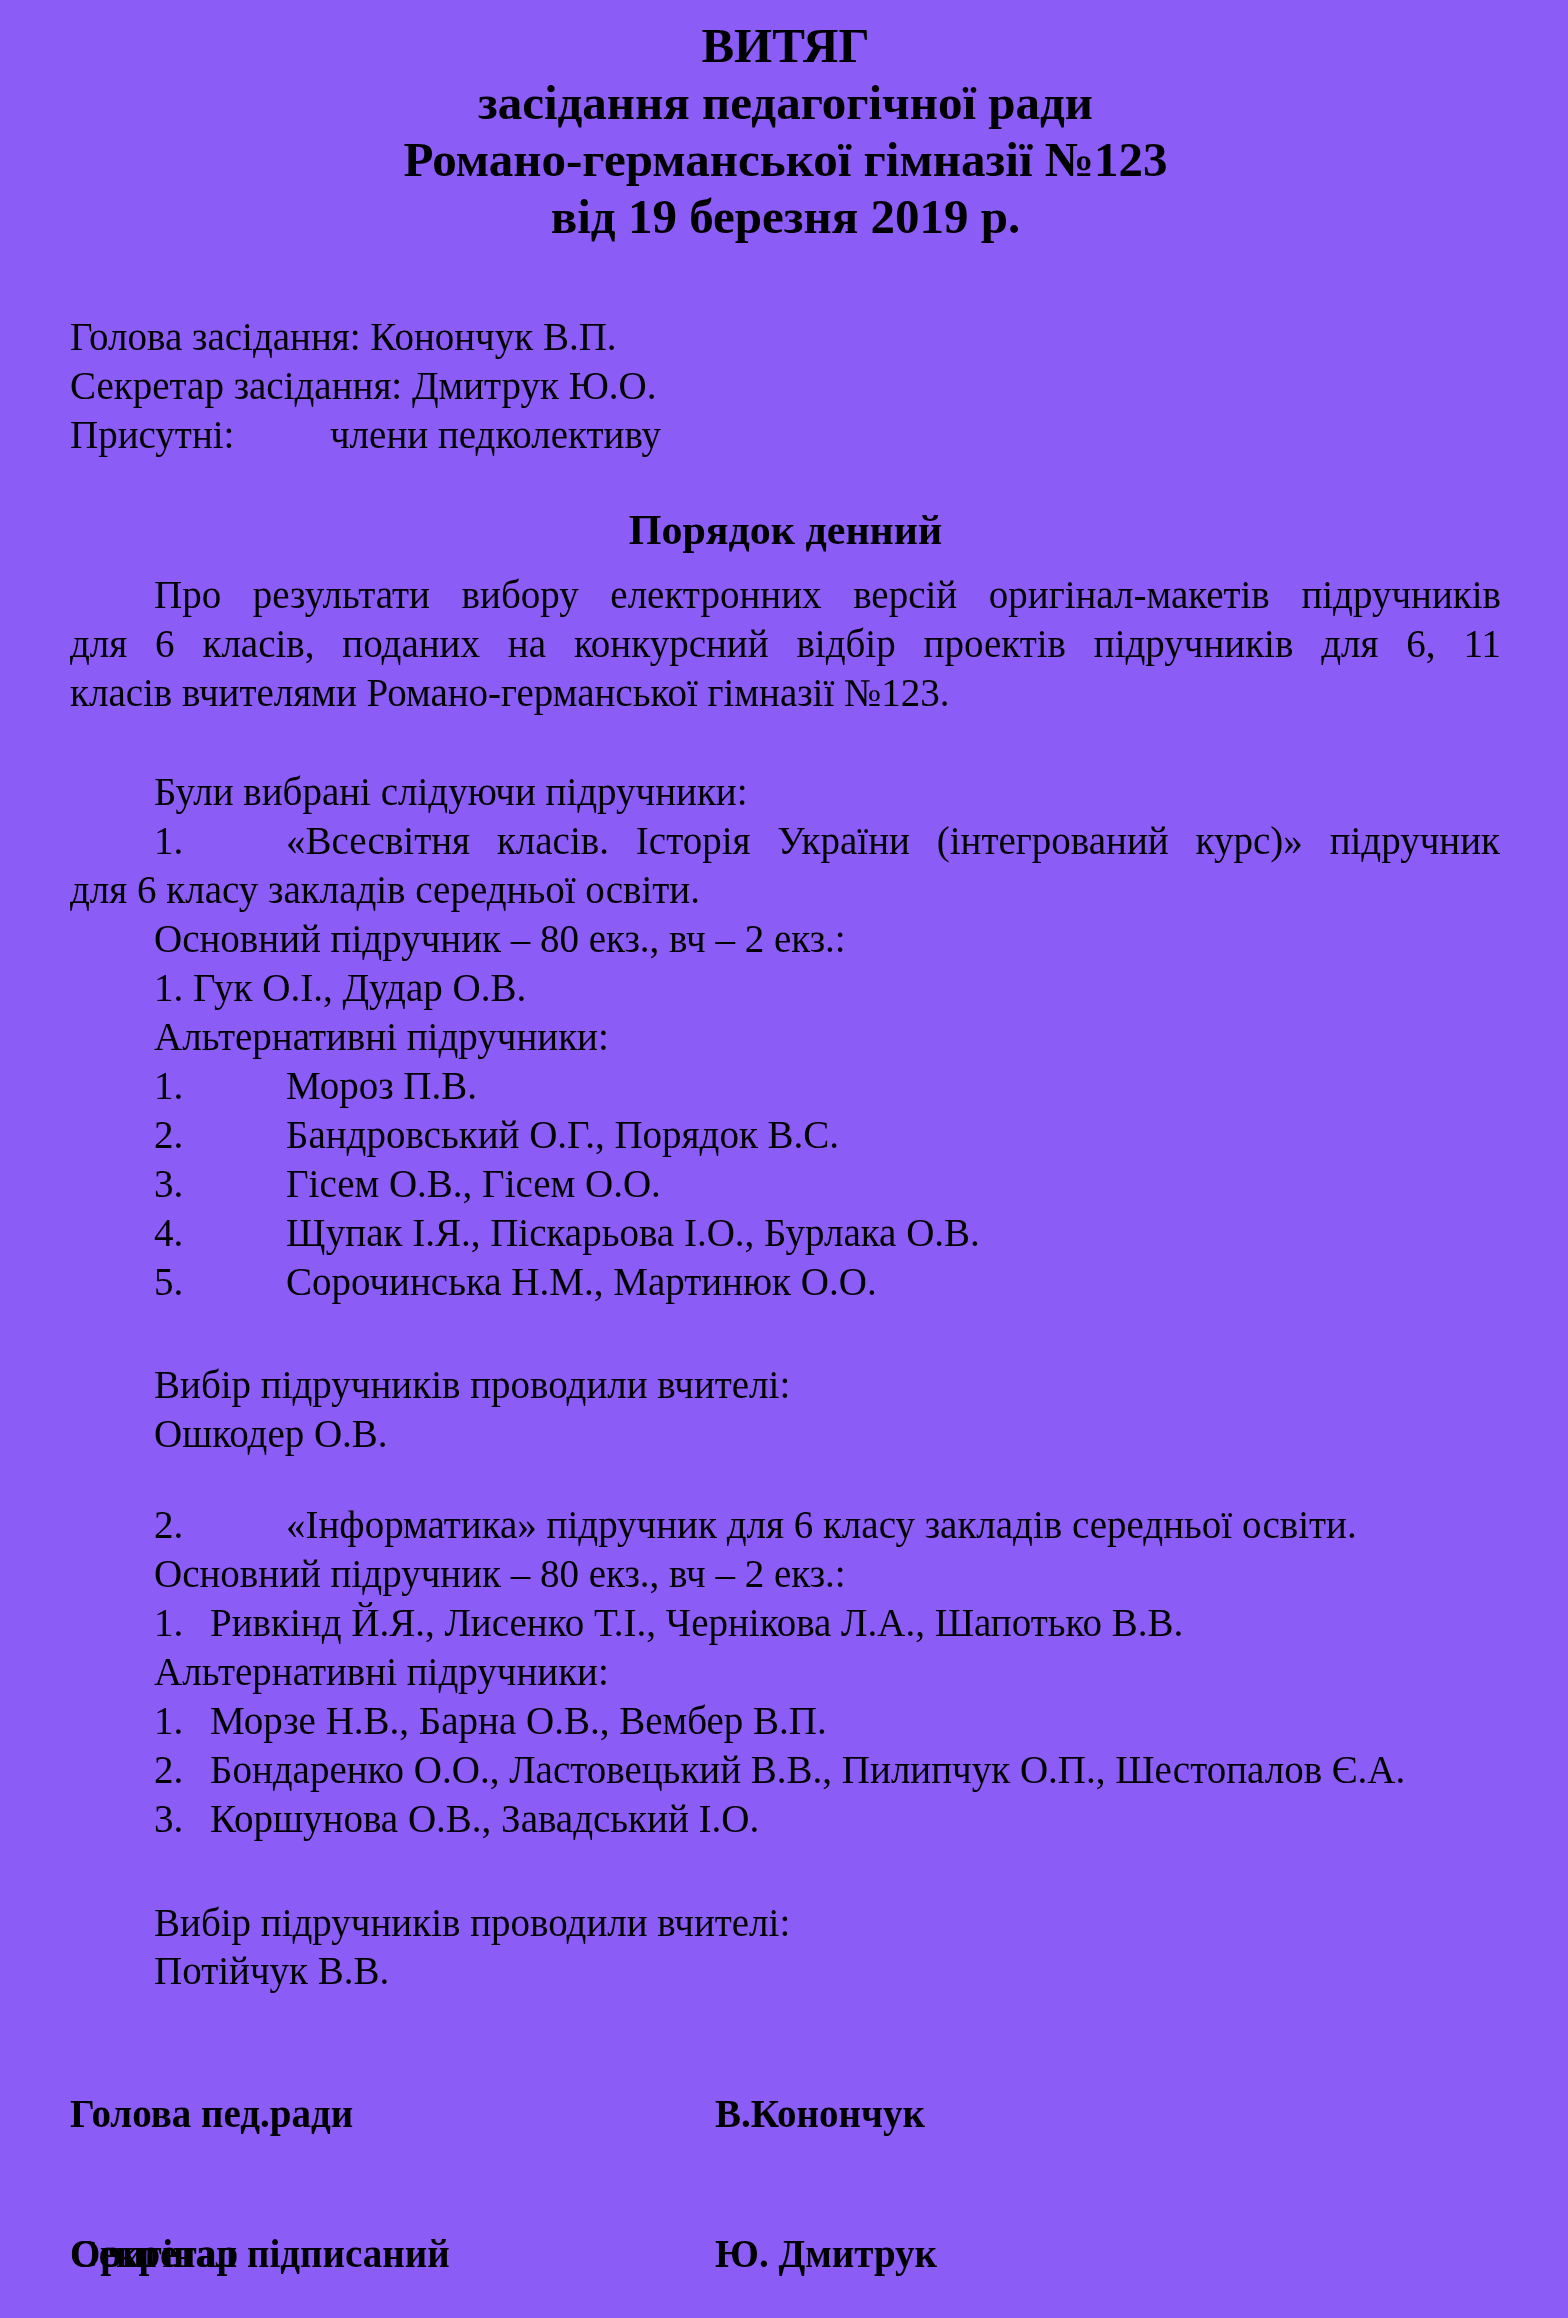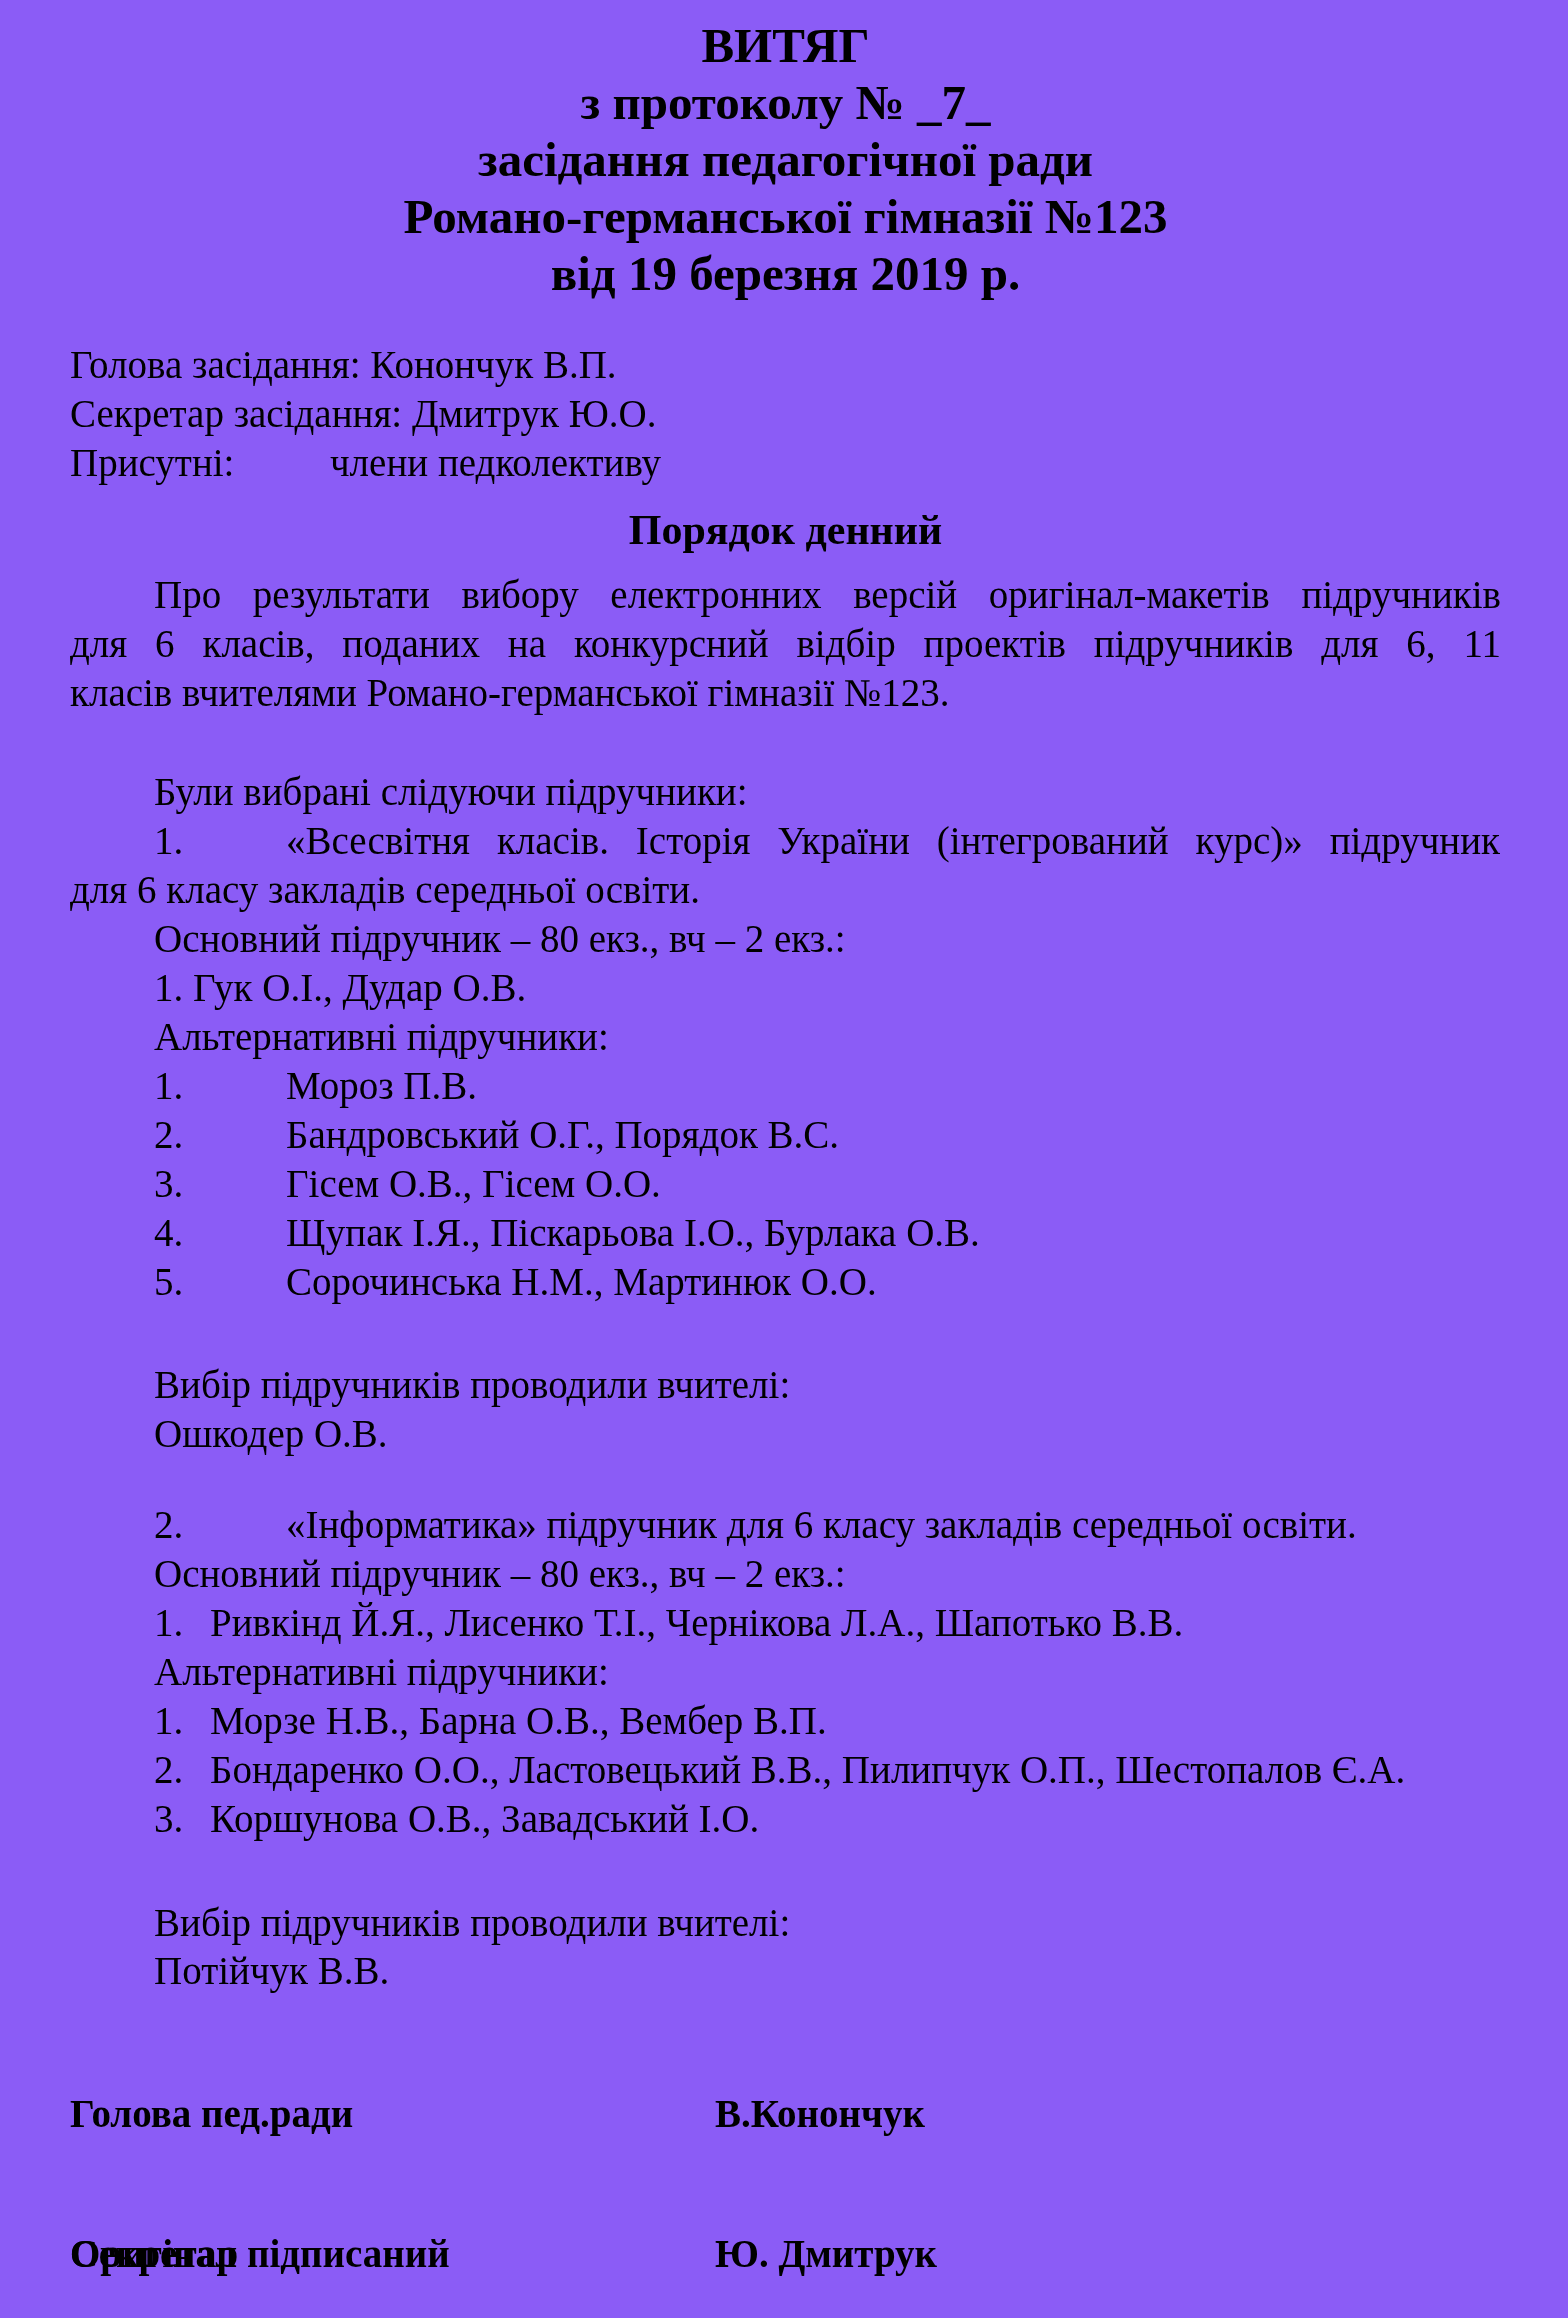--- a/index.html
+++ b/index.html
@@ -7,21 +7,21 @@
     position:relative;
     width:1568px;height:2319px;
     background:#8b5cf6;
     color:#000;
     font-family:"Liberation Serif","DejaVu Serif",serif;
     font-size:39px;
     overflow:hidden;
   }
   .blk{position:absolute;left:70px;width:1431px;line-height:49px;}
   .title{top:17.4px;text-align:center;font-weight:bold;font-size:49px;line-height:57px;}
-  .meta{top:340px;line-height:49px;}
+  .meta{top:312px;line-height:49px;}
   .agenda{top:505px;text-align:center;font-weight:bold;font-size:42px;line-height:51px;}
   .para{top:570px;}
   .listA{top:767px;}
   .teach1{top:1360px;}
   .listB{top:1500px;}
   .teach2{top:1899px;line-height:48px;}
   .sigrow{position:absolute;left:70px;width:1431px;line-height:49px;font-weight:bold;}
   .sig1{top:2089px;}
   .sig2{top:2180px;}
   .sig3{top:2229px;}
@@ -35,21 +35,20 @@
   .signame{position:absolute;left:645px;top:0;text-align:center;}
   .row{position:relative;}
 </style>
 </head>
 <body>
 
 <div class="page">
 
   <div class="blk title">
     <div>ВИТЯГ</div>
-    <div>з протоколу  № _7_</div>
     <div>засідання педагогічної ради</div>
     <div>Романо-германської гімназії №123</div>
     <div>від   19 березня  2019 р.</div>
   </div>
 
   <div class="blk meta">
     <div>Голова засідання: Конончук В.П.</div>
     <div>Секретар засідання: Дмитрук Ю.О.</div>
     <div><span class="present-label">Присутні:</span><span>члени педколективу</span></div>
   </div>

